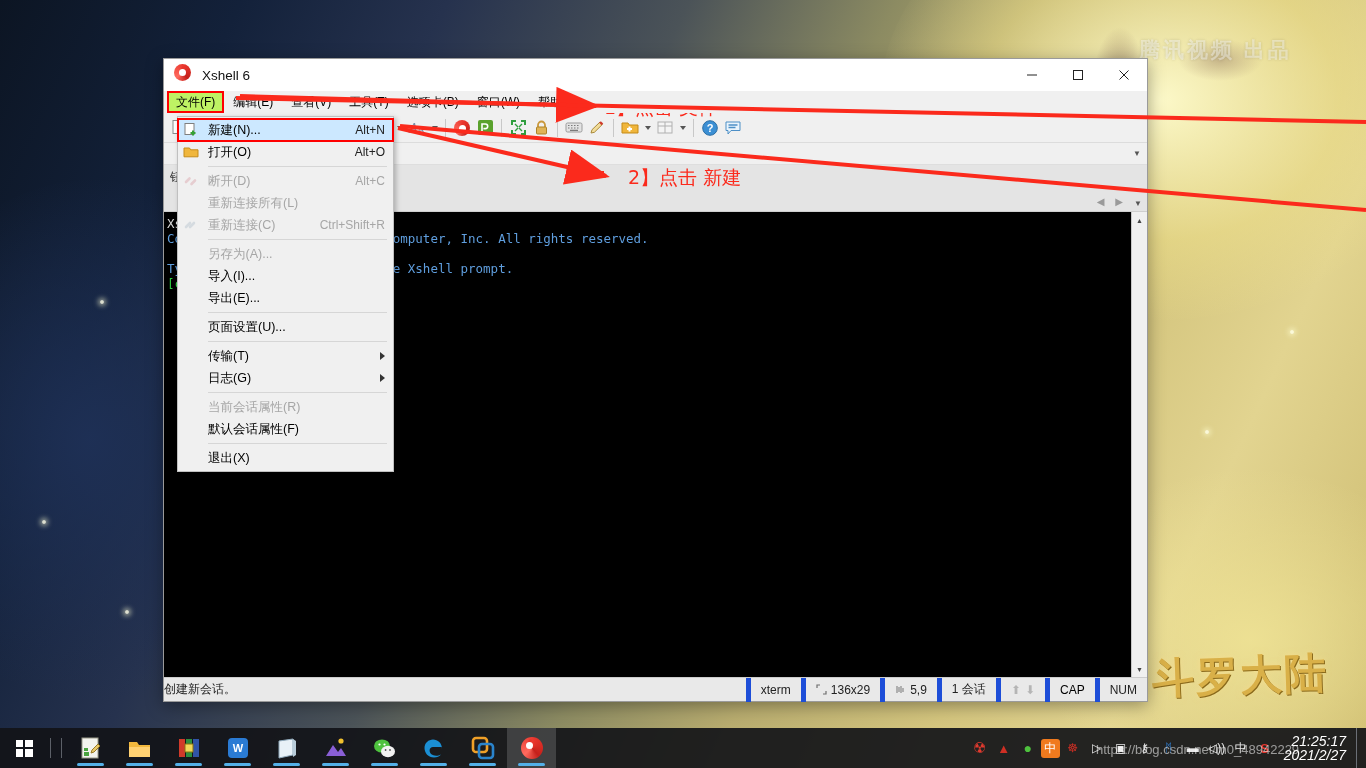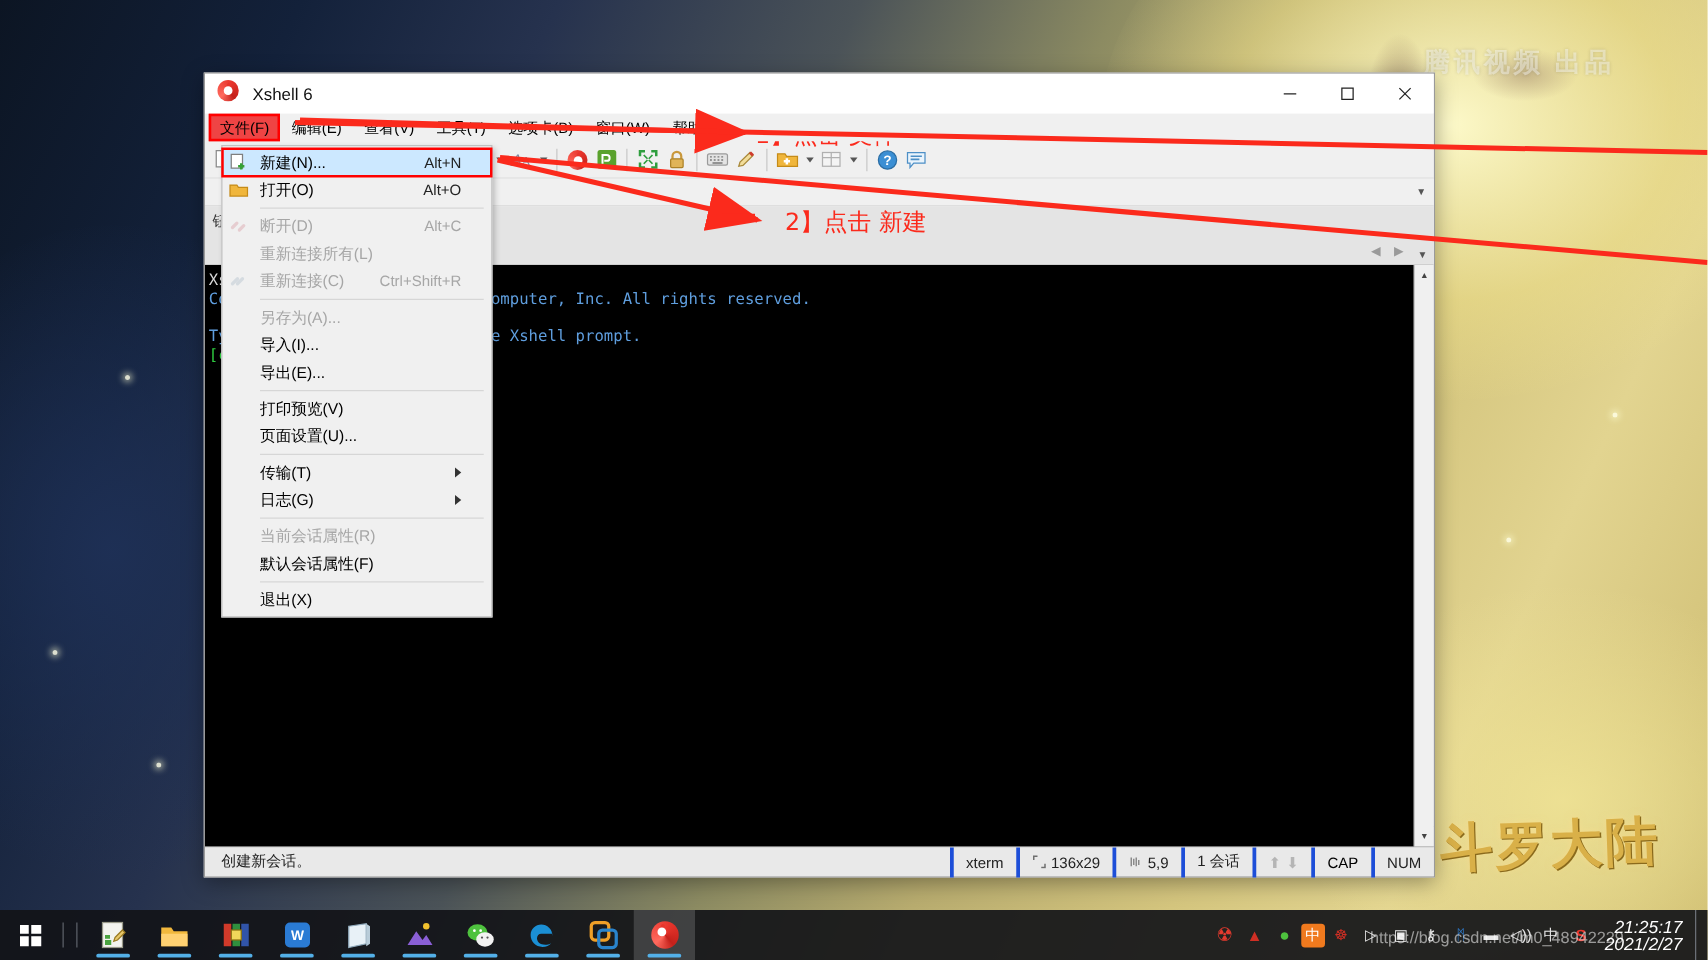--- a/index.html
+++ b/index.html
@@ -88,21 +88,21 @@
   
   #menubar {
     height: 22px; background: #f0f0f0; display: flex; align-items: stretch;
     padding-left: 3px; flex: none; position: relative; z-index: 30;
   }
   .menu-item {
     padding: 0 9px; display: flex; align-items: center;
     font-size: 12px; color: #000; cursor: default; white-space: nowrap;
   }
   #menu-file {
-    background: #ef4444; outline: 2px solid #ff0000; outline-offset: -2px;
+    background: #bef264; outline: 2px solid #ff0000; outline-offset: -2px;
     position: relative; z-index: 40;
   }
 
   
   #toolbar {
     height: 30px; background: #f0f0f0; display: flex; align-items: center;
     border-bottom: 1px solid #dcdcdc; padding-left: 4px; flex: none; gap: 1px;
     position: relative;
   }
   .tb { width: 22px; height: 22px; display:flex; align-items:center; justify-content:center; flex:none; }
@@ -148,24 +148,24 @@
   }
   .scroll-btn { height: 16px; display:flex; align-items:center; justify-content:center;
     font-size:7px; color:#444; background:#f0f0f0; }
   .scroll-track { flex:1; background:#f0f0f0; }
 
   
   #statusbar {
     height: 24px; background: #e9e9e9; border-top:1px solid #cdcdcd;
     display:flex; align-items:center; font-size:12px; color:#222; flex:none;
   }
-  #status-msg { padding-left: 13px; flex: 1; }
+  #status-msg { padding-left: 0; flex: 1; }
   .st-cell {
     padding: 0 10px; height:24px; display:flex; align-items:center; gap:4px;
-    border-left: 3px solid #1d4ed8; white-space: nowrap;
+    border-left: 5px solid #1d4ed8; white-space: nowrap;
   }
   .st-dim { color: #000000; }
   .st-arrow { color:#b5b5b5; font-size: 12px; }
 
   
   #annot { position: absolute; left:0; top:0; width:1366px; height:768px; pointer-events:none; z-index: 90; }
   .annot-text {
     position: absolute; color: #fb2a1c; font-size: 19px; white-space: nowrap;
     font-family: "DejaVu Sans", sans-serif;
   }
@@ -178,21 +178,21 @@
     background: #f0f0f0; border: 1px solid #c0c0c0;
     box-shadow: 2px 2px 5px rgba(0,0,0,0.25);
     z-index: 60; padding: 2px 0;
     font-size: 12.5px; color: #000;
   }
   #filemenu .gutter {
     position:absolute; left:1px; top:1px; bottom:1px; width: 26px; background:#f0f0f0;
   }
   .mrow {
     position: relative; height: 22px; display:flex; align-items:center;
-    padding-left: 30px; padding-right: 24px; cursor: default; z-index:2;
+    padding-left: 30px; padding-right: 8px; cursor: default; z-index:2;
   }
   .mrow .mlabel { flex: 1; white-space: nowrap; }
   .mrow .maccel { color: #222; font-size: 12px; white-space:nowrap; }
   .mrow.disabled .mlabel, .mrow.disabled .maccel { color: #a6a6a6; }
   .mrow.sel {
     background: #cce8ff; outline: 2px solid #ff0000; outline-offset: -1px;
   }
   .mrow .sub::after {
     content:''; border-top:4px solid transparent; border-bottom:4px solid transparent;
     border-left:5px solid #333; display:block;
@@ -521,24 +521,20 @@
     <span class="mlabel">导入(I)...</span>
     <span class="maccel"></span>
   </div>
   <div class="mrow">
     <span class="mlabel">导出(E)...</span>
     <span class="maccel"></span>
   </div>
 
   <div class="msep"></div>
 
-  <div class="mrow">
-    <span class="mlabel">打印预览(V)</span>
-    <span class="maccel"></span>
-  </div>
   <div class="mrow">
     <span class="mlabel">页面设置(U)...</span>
     <span class="maccel"></span>
   </div>
 
   <div class="msep"></div>
 
   <div class="mrow">
     <span class="mlabel">传输(T)</span>
     <span class="sub"></span>

